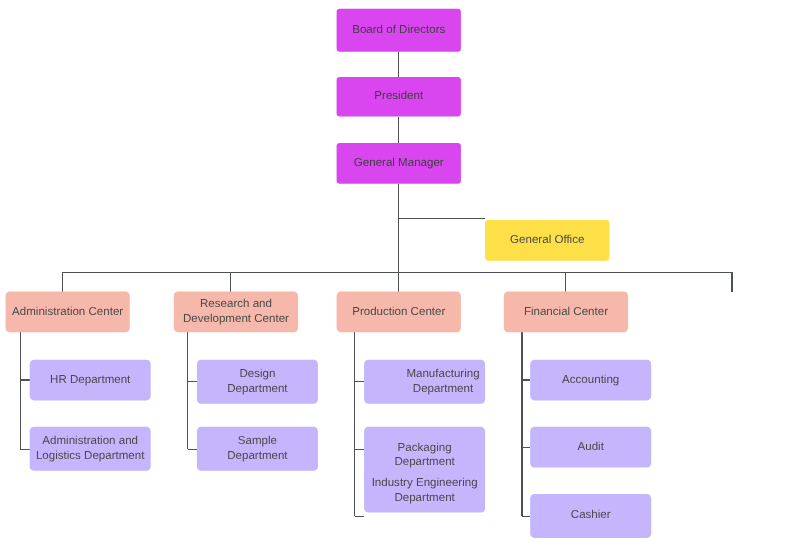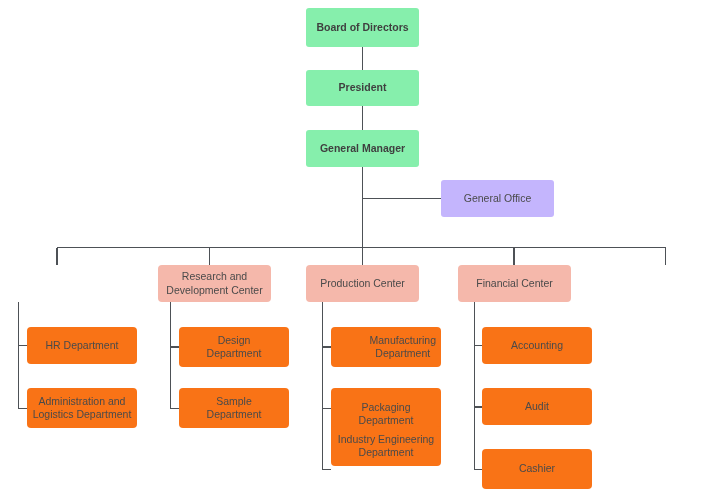--- a/index.html
+++ b/index.html
@@ -41,41 +41,42 @@
     align-items: center;
     justify-content: center;
     text-align: center;
     line-height: 1.25;
     color: #4a4a4a;
     font-size: 10.5px;
     padding: 2px 5px;
   }
 
   .node.exec {
-    background: #86efac;
+    background: #d946ef;
     border-radius: 3px;
-    font-weight: bold;
+    font-weight: normal;
     color: #3f3f3f;
     font-size: 10.5px;
   }
 
   .node.staff {
-    background: #c4b5fd;
+    background: #fde047;
     border-radius: 3px;
     font-weight: normal;
     color: #4a4a4a;
+    margin-top: 20px;
   }
 
   .node.dept {
     background: #f5b8ab;
     border-radius: 4px;
   }
 
   .node.unit {
-    background: #f97316;
+    background: #c4b5fd;
     border-radius: 4px;
   }
 
   .node-label {
     display: block;
     white-space: pre-line;
   }
 </style>
 </head>
 <body>
@@ -121,20 +122,23 @@
   </div>
 
   <div class="node exec" style="left:306px; top:130px; width:113px; height:37px;">
     <span class="node-label">General Manager</span>
   </div>
 
   <div class="node staff" style="left:441px; top:180px; width:113px; height:37px;">
     <span class="node-label">General Office</span>
   </div>
 
+  <div class="node dept" style="left:5px; top:265px; width:113px; height:37px;">
+    <span class="node-label">Administration Center</span>
+  </div>
 
   <div class="node dept" style="left:158px; top:265px; width:113px; height:37px;">
     <span class="node-label">Research and
 Development Center</span>
   </div>
 
   <div class="node dept" style="left:306px; top:265px; width:113px; height:37px;">
     <span class="node-label">Production Center</span>
   </div>
 

